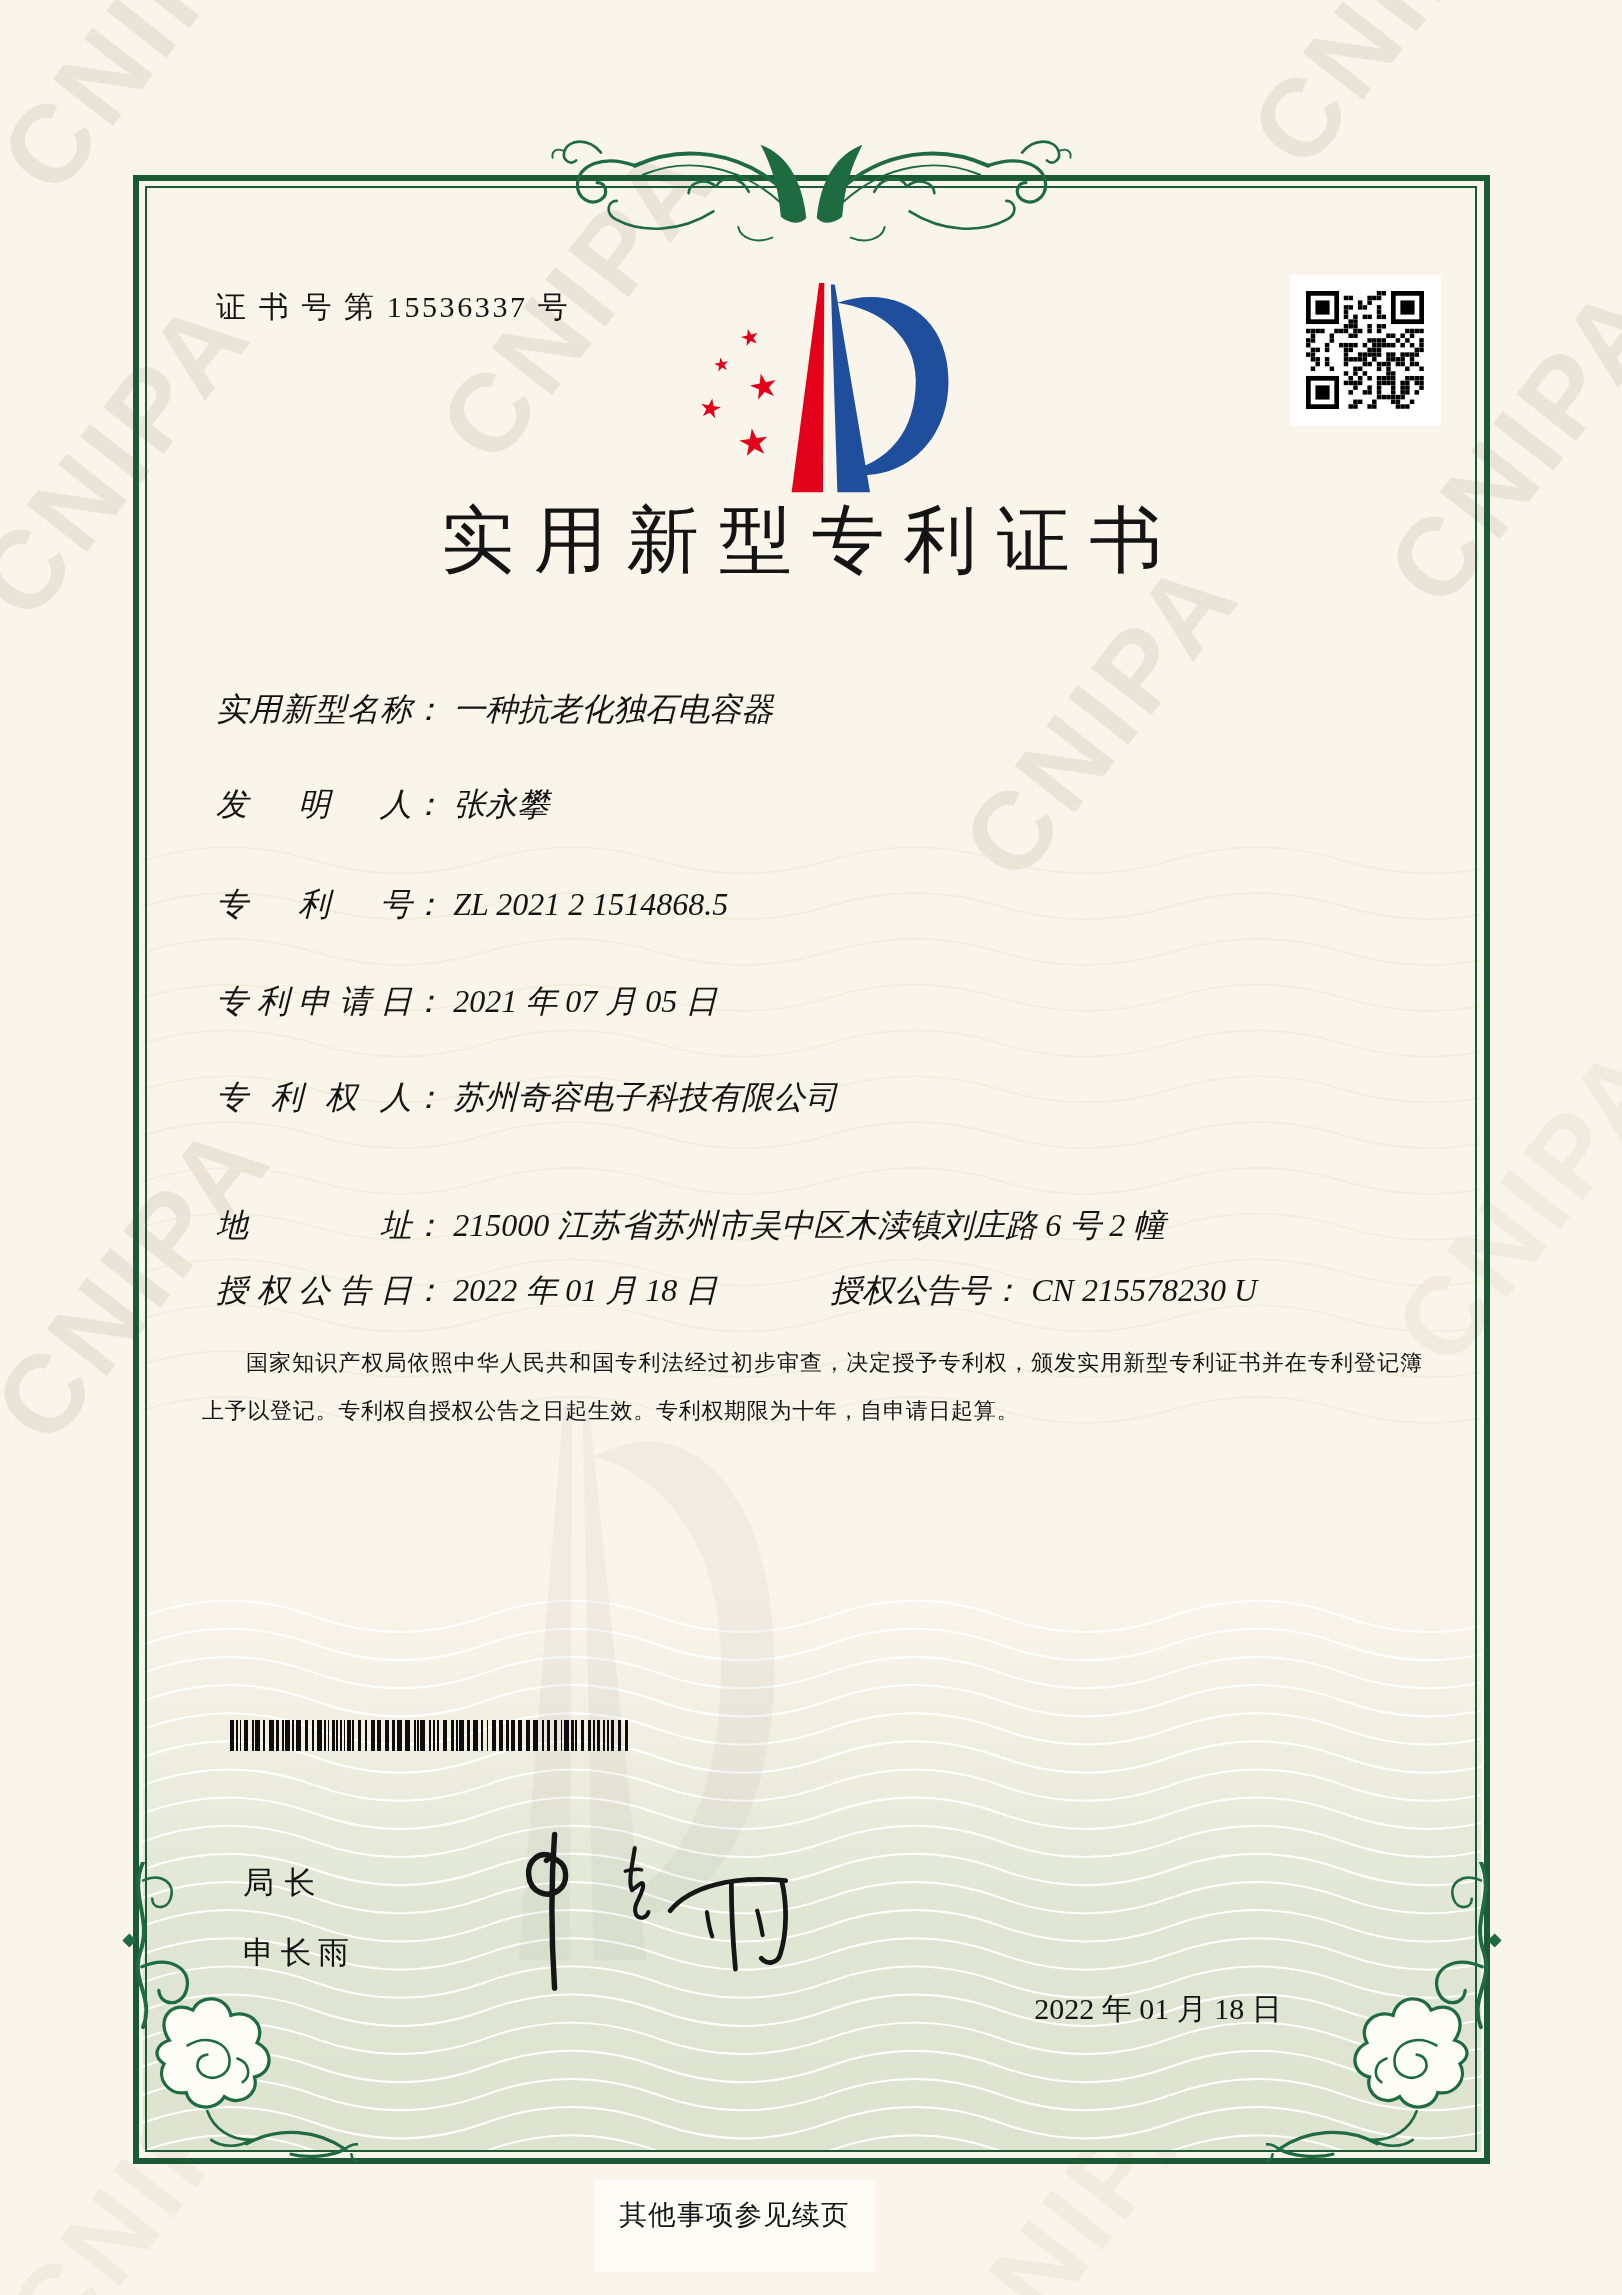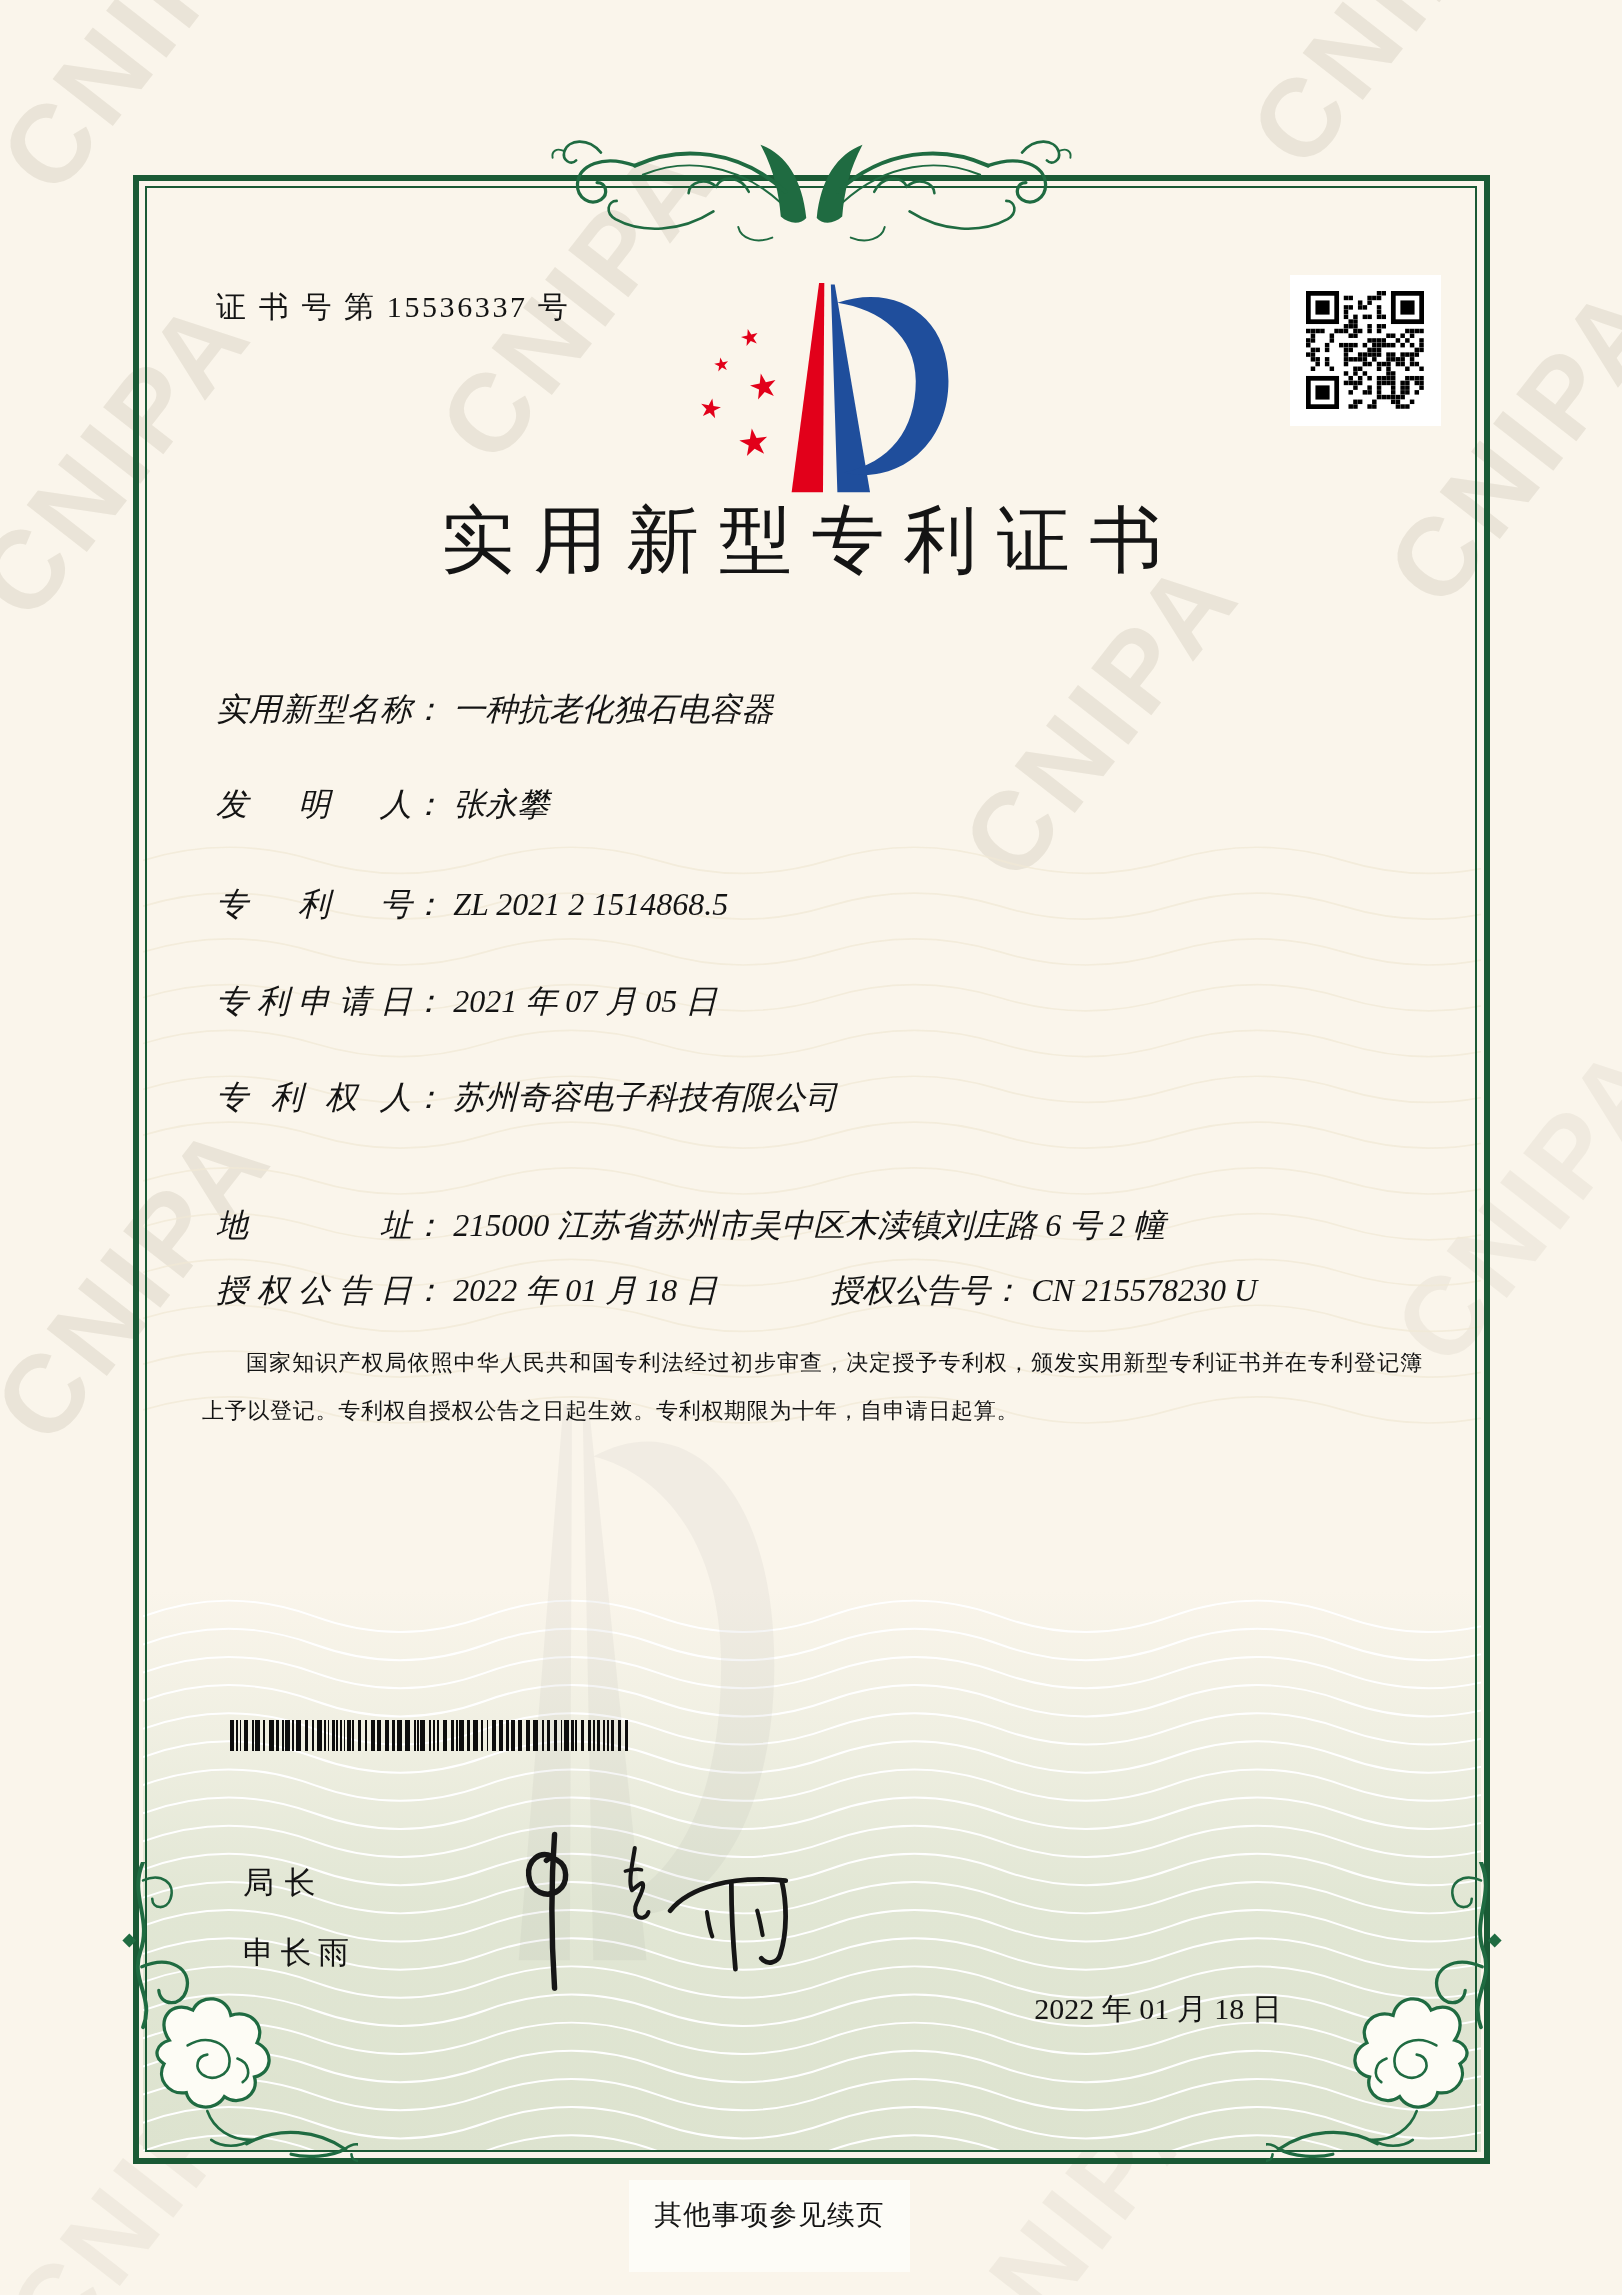--- a/index.html
+++ b/index.html
@@ -63,21 +63,21 @@
   .body-text p{margin:0; font-size:22px; line-height:48px; text-indent:2em; text-align:justify; letter-spacing:0.7px;}
   
   .barcode{position:absolute; left:230px; top:1720px; width:419px; height:31px; z-index:3; font-size:0;}
   .barcode i{display:inline-block; height:31px; background:#0d0d0d; vertical-align:top;}
   .officer-title{position:absolute; left:243px; top:1862px; font-size:31px; letter-spacing:10.5px; z-index:3;}
   .officer-name{position:absolute; left:243px; top:1932px; font-size:31px; letter-spacing:6.5px; z-index:3;}
   .signature{position:absolute; left:492px; top:1830px; width:340px; height:164px; z-index:3;}
   .signature path{fill:none; stroke:#161616; stroke-linecap:round; stroke-linejoin:round;}
   .issue-date{position:absolute; left:975px; top:1989px; width:366px; text-align:center; font-size:30px; z-index:3;}
   .page-footer{position:absolute; left:0; top:2097px; width:100%; text-align:center; font-size:26px; letter-spacing:3.9px; z-index:3;}
-  .cont-band{position:absolute; left:629px; top:2180px; width:281px; height:92px; background:var(--band_white); z-index:3;}
+  .cont-band{position:absolute; left:594px; top:2180px; width:281px; height:92px; background:var(--band_white); z-index:3;}
   .cont-note{position:absolute; left:0; top:17px; width:100%; text-align:center; font-size:27.5px; letter-spacing:1.3px;}
   .ghost-logo{position:absolute; left:327px; top:1387px; width:458px; height:582px; opacity:.06; z-index:0;}
   .star-txt{font-family:"DejaVu Sans",sans-serif;}
 </style>
 </head>
 <body>
 
 <div class="page">
 
   <span class="wm" style="left:-46px;top:-33px">CNIPA</span>

